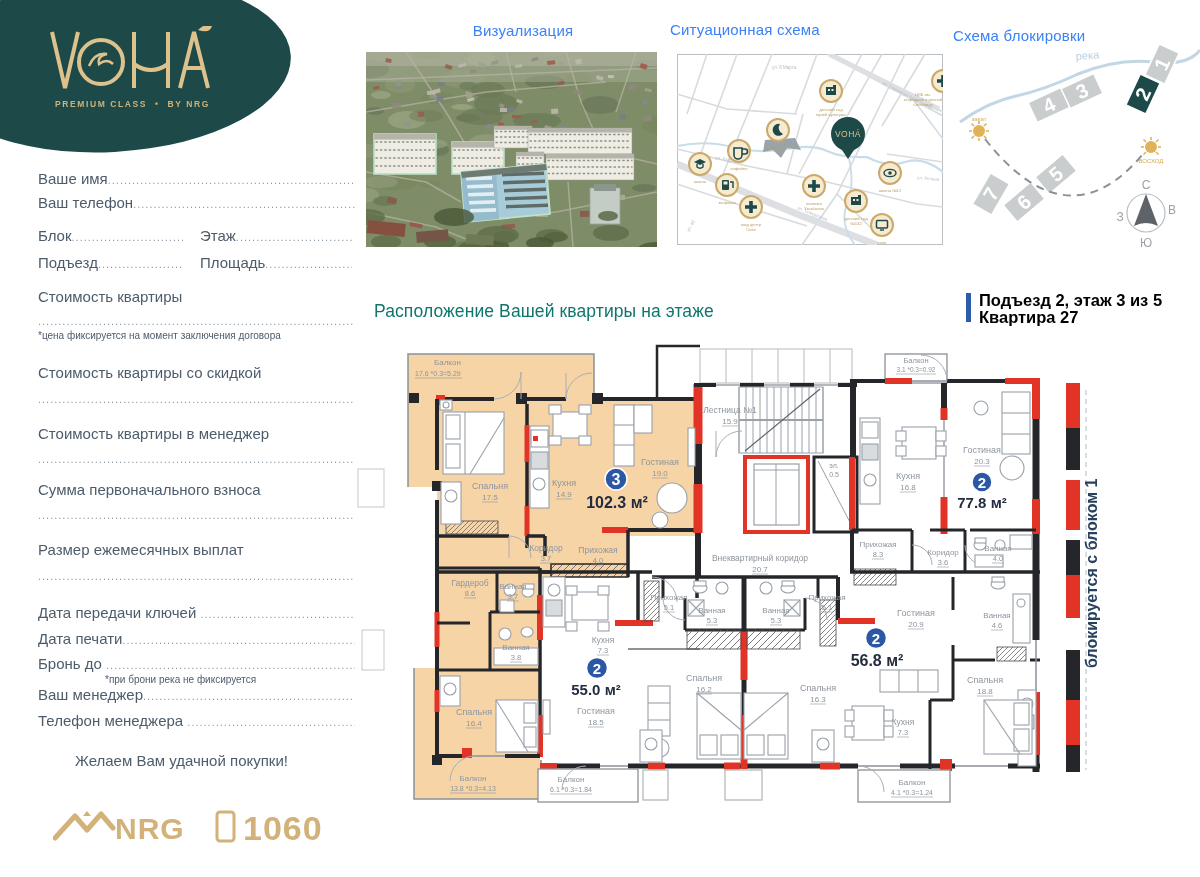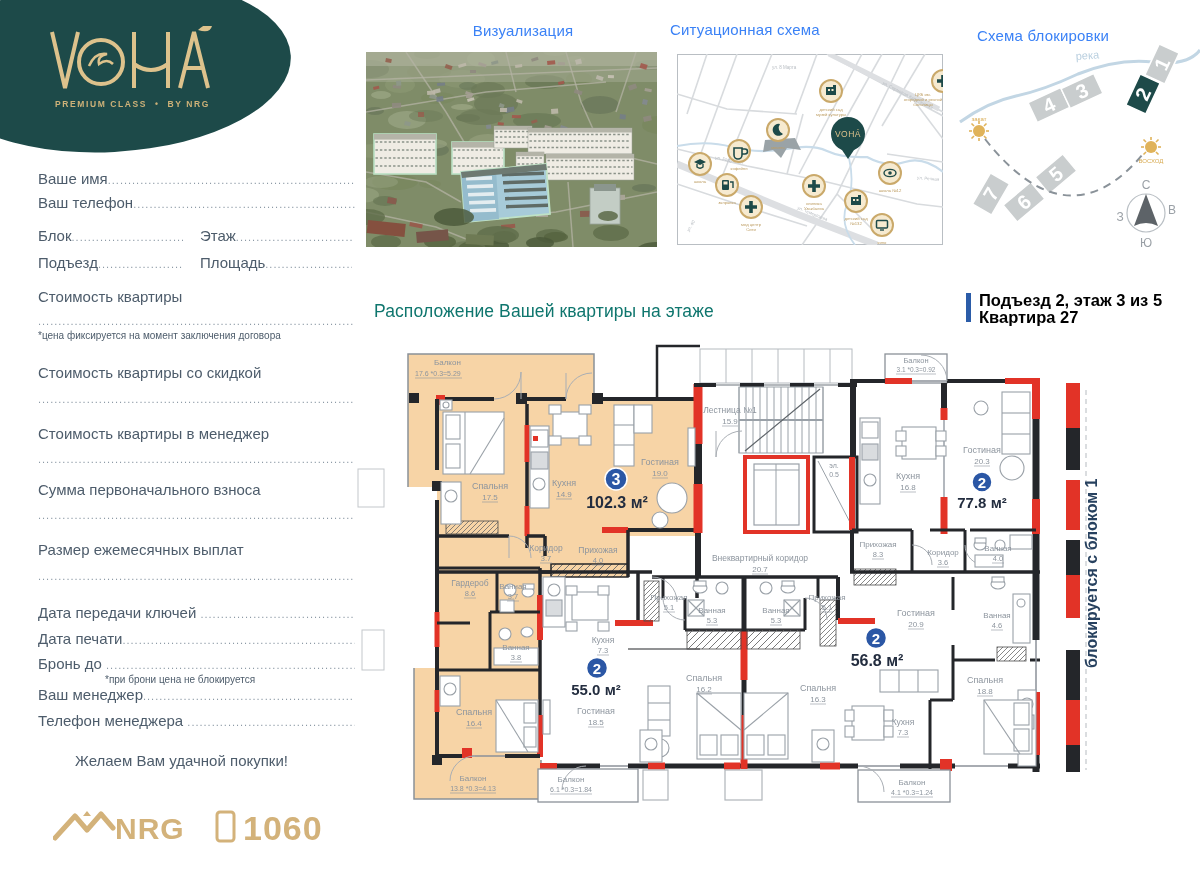--- a/index.html
+++ b/index.html
@@ -59,21 +59,21 @@
 <div class="abs dots" style="left:38px;top:509px;width:315px;">........................................................................................................</div>
 
 <div class="abs formlabel" style="left:38px;top:541px;">Размер ежемесячных выплат</div>
 <div class="abs dots" style="left:38px;top:570px;width:315px;">........................................................................................................</div>
 
 <div class="abs formlabel" style="left:38px;top:604px;">Дата передачи ключей <span class="dots">.......................................</span></div>
 
 <div class="abs formlabel" style="left:38px;top:630px;">Дата печати<span class="dots">.....................................................................</span></div>
 
 <div class="abs formlabel" style="left:38px;top:655px;">Бронь до <span class="dots">.........................................................................</span></div>
-<div class="abs" style="left:105px;top:674px;color:#4d5c6b;font-size:10px;">*при брони цена не блокируется</div>
+<div class="abs" style="left:105px;top:674px;color:#4d5c6b;font-size:10px;">*при брони река не фиксируется</div>
 
 <div class="abs formlabel" style="left:38px;top:686px;">Ваш менеджер<span class="dots">...........................................................</span></div>
 
 <div class="abs formlabel" style="left:38px;top:712px;">Телефон менеджера <span class="dots">...........................................</span></div>
 
 <div class="abs" style="left:75px;top:744px;color:#4d5c6b;font-size:15px;margin-top:8px;">Желаем Вам удачной покупки!</div>
 
 <div class="abs" style="left:53px;top:808px;">
   <svg width="280" height="38" viewBox="0 0 280 38">
     <path d="M2 30 L22 8 L34 22 L48 6 L60 20" fill="none" stroke="#d3b27a" stroke-width="5" stroke-linecap="round" stroke-linejoin="round"></path>
@@ -86,21 +86,21 @@
   <svg width="120" height="38" viewBox="0 0 120 38">
     <rect x="2" y="4" width="17" height="29" rx="3" fill="none" stroke="#d3b27a" stroke-width="3"></rect>
     <text x="28" y="32" font-size="34" font-weight="bold" fill="#d3b27a" letter-spacing="1">1060</text>
   </svg>
 </div>
 
 <div class="abs title" style="left:377px;top:22px;width:292px;text-align:center;">Визуализация</div>
 
 <div class="abs title" style="left:670px;top:21px;width:266px;text-align:left;">Ситуационная схема</div>
 
-<div class="abs title" style="left:953px;top:27px;width:180px;text-align:center;">Схема блокировки</div>
+<div class="abs title" style="left:953px;top:27px;width:180px;text-align:left;">Схема блокировки</div>
 
 <div class="abs" style="left:374px;top:301px;color:#0f766e;font-size:17.5px;letter-spacing:0.1px;">Расположение Вашей квартиры на этаже</div>
 
 <div class="abs" style="left:966px;top:293px;width:5px;height:29px;background:#2b5ca8;"></div>
 
 <div class="abs" style="left:979px;top:292px;color:#000000;font-size:16.5px;font-weight:bold;line-height:1.02;">Подъезд 2, этаж 3 из 5<br>Квартира 27</div>
 
 <div class="abs" style="left:366px;top:52px;">
 <svg width="291" height="195" viewBox="0 0 291 195">
       <rect x="0" y="0" width="291" height="195" fill="#7f8c68"></rect>

